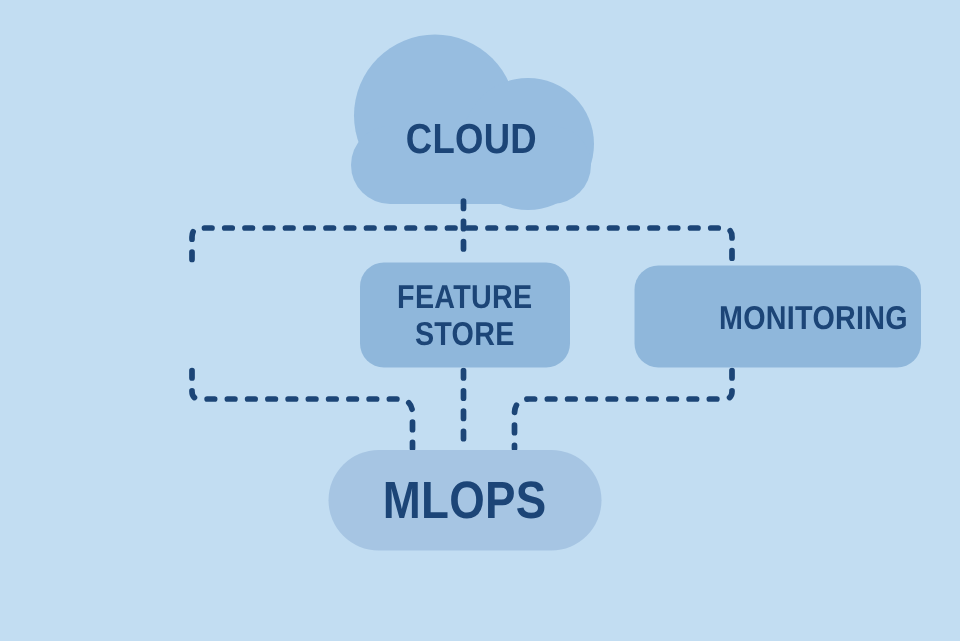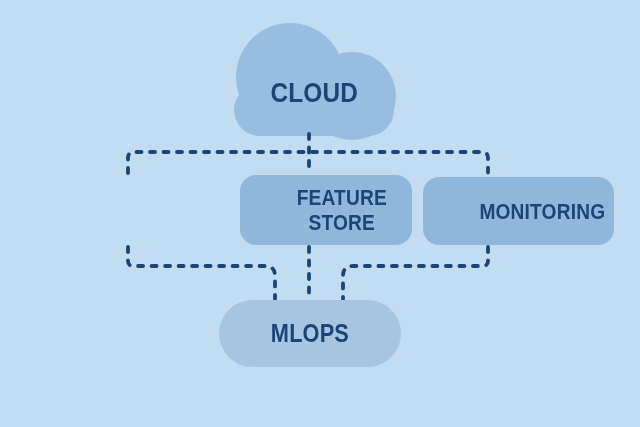--- a/index.html
+++ b/index.html
@@ -36,27 +36,27 @@
     transform: scaleX(0.87);
     letter-spacing: 0.2px;
   }
   .box {
     background: #8fb7db;
     border-radius: 16px;
     font-size: 22px;
     line-height: 25px;
   }
   .box-model-registry { left: 38px;  top: 175px; width: 137px; height: 70px; }
-  .box-feature-store  { left: 224px; top: 175px; width: 140px; height: 70px; padding-left: 32px; }
+  .box-feature-store  { left: 224px; top: 175px; width: 140px; height: 70px; }
   .box-monitoring     { left: 407px; top: 177px; width: 143px; height: 68px; padding-left: 48px; }
   .pill-mlops {
     left: 203px; top: 300px; width: 182px; height: 67px;
     background: #a6c5e3;
     border-radius: 34px;
-    font-size: 25px;
+    font-size: 35px;
     line-height: 35px;
   }
   .cloud-label {
     left: 218px; top: 77px; width: 160px; height: 32px;
     font-size: 28px;
     line-height: 32px;
   }
 </style>
 </head>
 <body>

